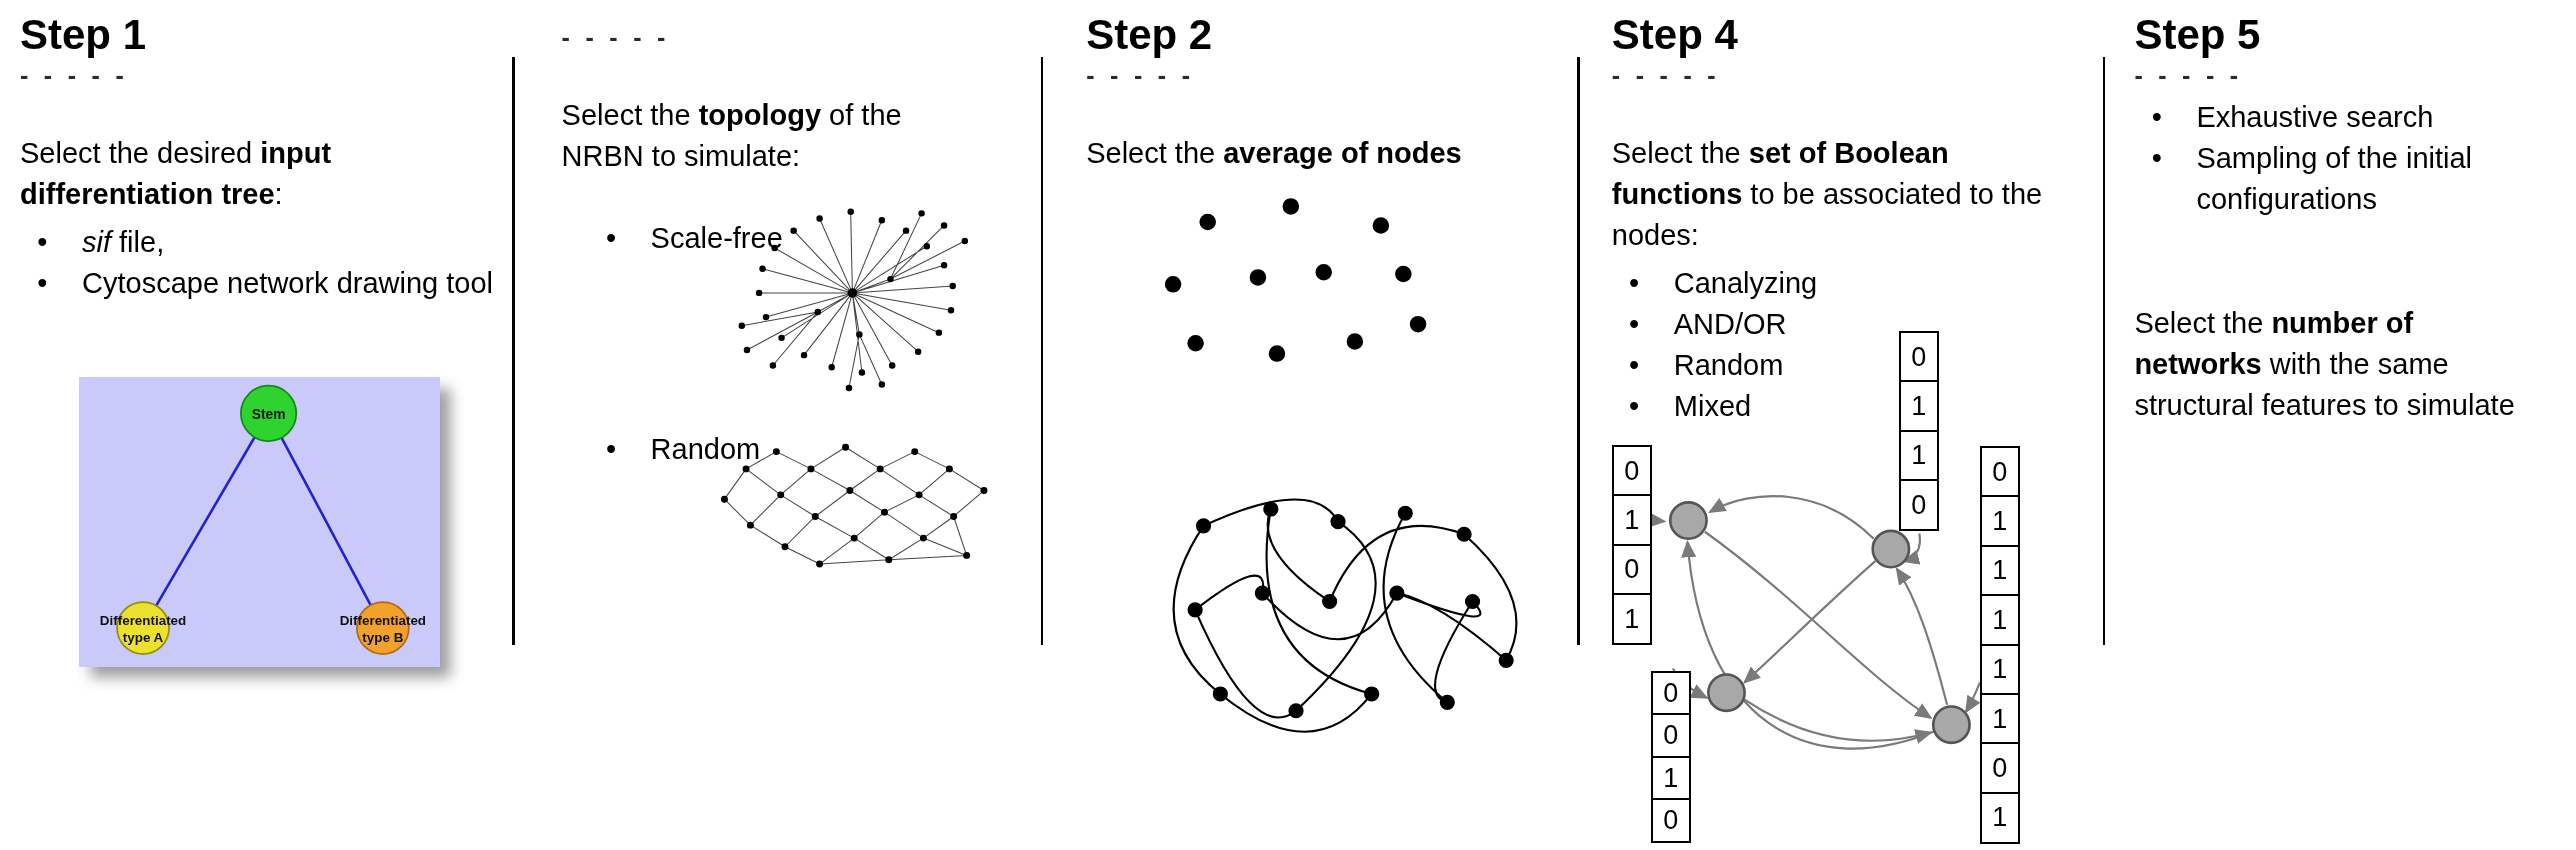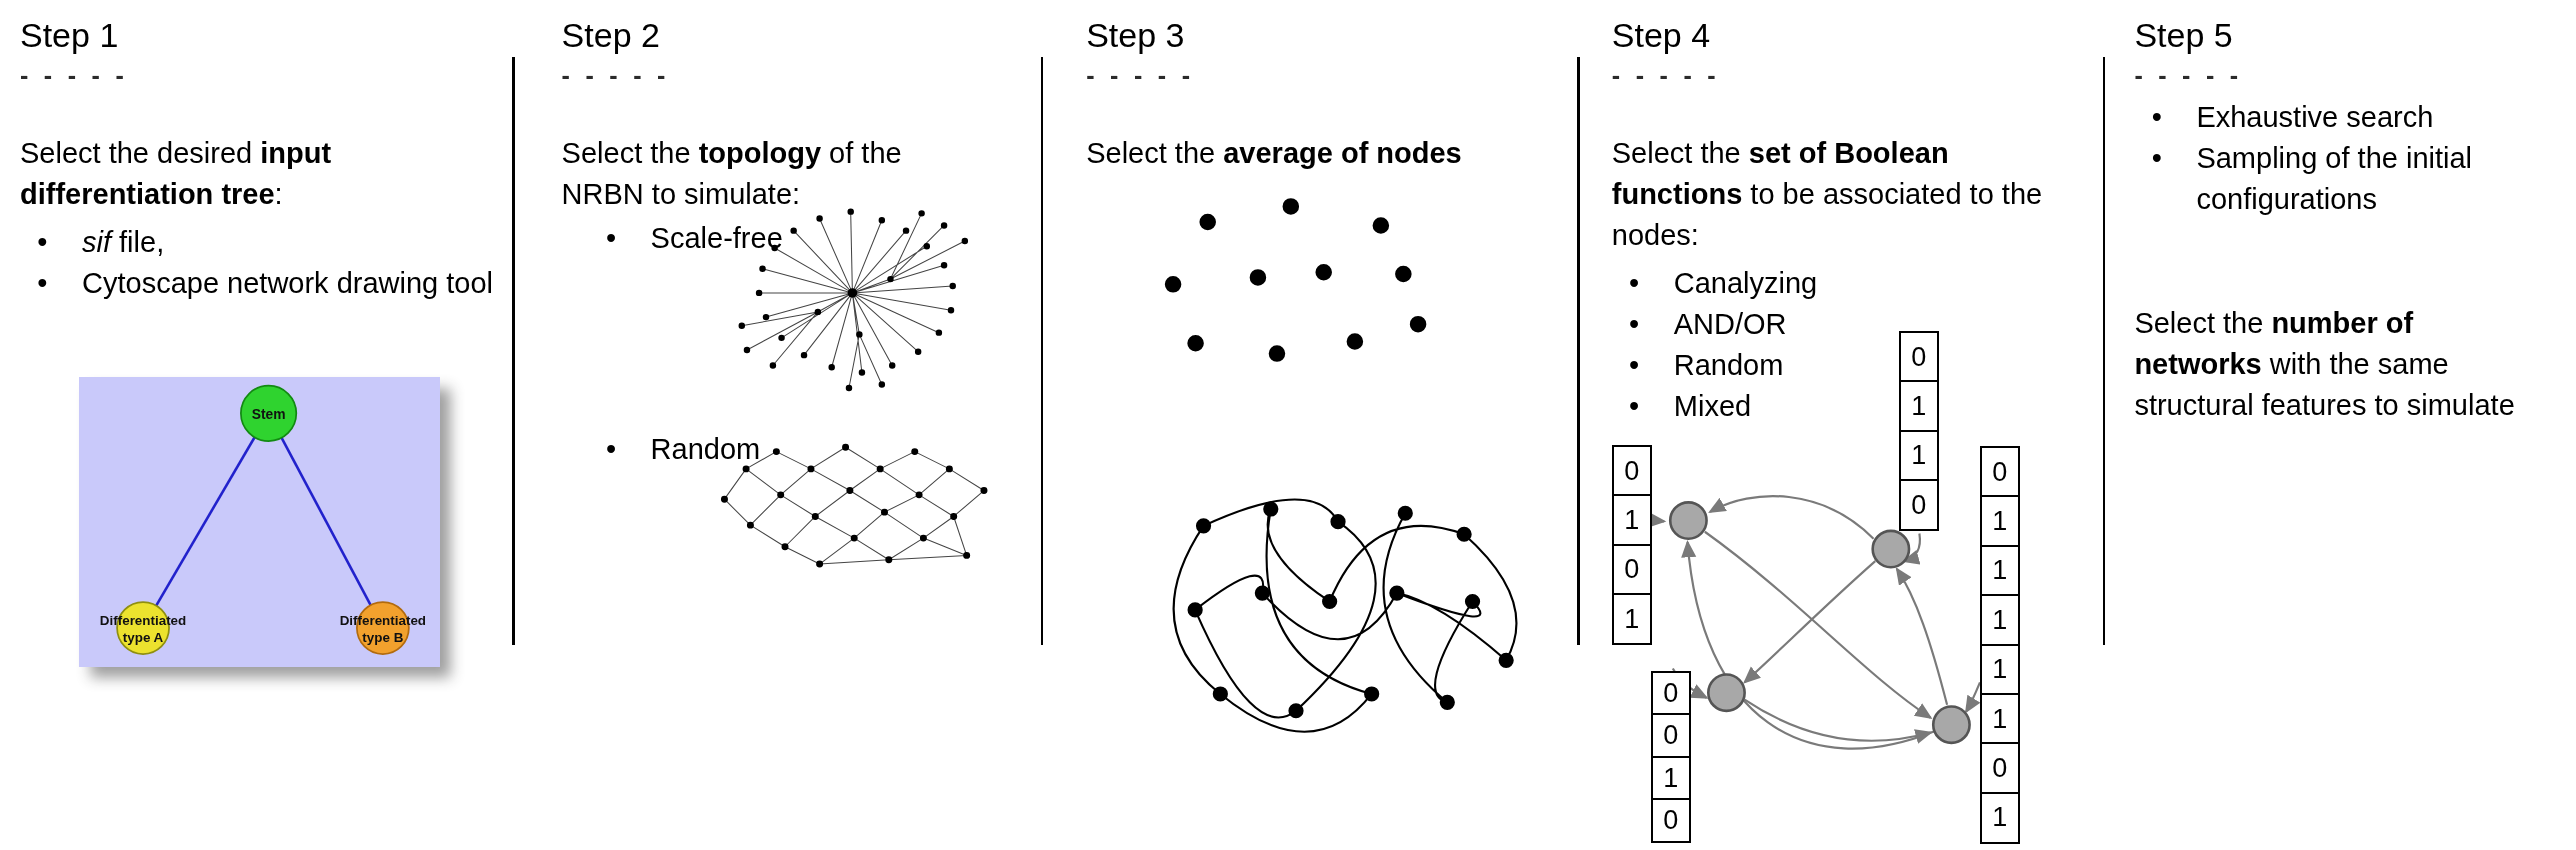--- a/index.html
+++ b/index.html
@@ -6,21 +6,21 @@
   html,body{background:#fff}
   body{width:2576px;height:851px;font-family:"Liberation Sans",sans-serif;color:#000;overflow:hidden}
   .page{position:relative;display:flex;width:2576px;height:851px}
   .col{position:relative;height:100%;flex:none}
   .c1{width:512px;padding:15.6px 8.7px 0 20px}
   .c2{width:526px;padding:15.6px 8.7px 0 47px}
   .c3{width:534px;padding:15.6px 8.7px 0 43px}
   .c4{width:523px;padding:15.6px 8.7px 0 32px}
   .c5{width:431px;padding:15.6px 5.2px 0 29px}
   .divider{width:2.6px;height:588px;background:#000;margin-top:57px;flex:none}
-  .step-title{font-size:34px;font-weight:normal;line-height:38px}
+  .step-title{font-size:42px;font-weight:bold;line-height:38px}
   .dashes{font-size:25px;font-weight:bold;letter-spacing:4.3px;color:#2b2b2b;margin-top:7px;line-height:29px}
   .intro,.line,.para{font-size:29px;line-height:41px;margin-top:43px}
   .c2 .intro{max-width:426px}
   .c4 .intro{max-width:437px}
   .c5 .para{margin-top:83px;max-width:437px}
   ul.bullets{list-style:none;margin-top:7px}
   ul.bullets li{position:relative;font-size:29px;line-height:41px;padding-left:62px}
   ul.bullets li::before{content:"\2022";position:absolute;left:17.3px}
   .it{font-style:italic}
   .opt{position:absolute;font-size:29px;line-height:41px;padding-left:62px}
@@ -72,21 +72,20 @@
         <text x="74" y="306" text-anchor="middle" font-size="15.5" font-weight="bold" fill="#111">type A</text>
         <text x="351" y="287" text-anchor="middle" font-size="15.5" font-weight="bold" fill="#111">Differentiated</text>
         <text x="351" y="306" text-anchor="middle" font-size="15.5" font-weight="bold" fill="#111">type B</text>
       </svg>
     </div>
   </section>
 
   <div class="divider"></div>
 
   <section class="col c2">
-    <h2 class="step-title">Step 2</h2>
     <div class="dashes">- - - - -</div>
     <p class="intro"><span>Select the </span><b>topology</b><span> of the NRBN to simulate:</span></p>
 
     <div class="opt opt-scalefree"><span>Scale-free</span></div>
     <div class="opt opt-random"><span>Random</span></div>
 
     <svg class="sf-svg" width="268" height="199" viewBox="0 0 310 230">
       <path stroke="#444" stroke-width="1.2" fill="none" d="M152,112L150,18M152,112L186,28M152,112L214,40M152,112L238,58M152,112L258,80M152,112L268,104M152,112L266,132M152,112L252,158M152,112L228,180M152,112L198,196M152,112L163,204M152,112L128,198M152,112L96,184M152,112L70,164M152,112L52,140M152,112L44,112M152,112L48,84M152,112L62,60M152,112L84,40M152,112L114,26M152,112L196,96M196,96L232,20M196,96L258,34M196,96L282,52M152,112L112,134M112,134L24,150M112,134L30,178M112,134L60,196M152,112L160,160M160,160L148,222M160,160L186,218"></path>
       <path stroke="#000" stroke-width="7.4" stroke-linecap="round" fill="none" d="M150,18h.1M186,28h.1M214,40h.1M238,58h.1M258,80h.1M268,104h.1M266,132h.1M252,158h.1M228,180h.1M198,196h.1M163,204h.1M128,198h.1M96,184h.1M70,164h.1M52,140h.1M44,112h.1M48,84h.1M62,60h.1M84,40h.1M114,26h.1M232,20h.1M258,34h.1M282,52h.1M24,150h.1M30,178h.1M60,196h.1M148,222h.1M186,218h.1M196,96h.1M112,134h.1M160,160h.1"></path>
       <circle cx="152" cy="112" r="5.5" fill="#000"></circle>
@@ -94,21 +93,21 @@
 
     <svg class="rnd-svg" width="303" height="173" viewBox="0 0 350 200">
       <path stroke="#444" stroke-width="1.2" fill="none" d="M20,95L45,60M20,95L50,125M45,60L80,40M45,60L85,90M50,125L85,90M50,125L90,150M80,40L120,60M85,90L120,60M85,90L125,115M90,150L125,115M90,150L130,170M120,60L160,35M120,60L165,85M125,115L165,85M125,115L170,140M130,170L170,140M130,170L210,165M160,35L200,60M165,85L200,60M165,85L205,110M170,140L205,110M170,140L210,165M200,60L240,40M200,60L245,90M205,110L245,90M205,110L250,140M210,165L250,140M240,40L280,60M245,90L280,60M245,90L285,115M250,140L285,115M250,140L300,160M280,60L320,85M285,115L320,85M285,115L300,160M300,160L210,165"></path>
       <path stroke="#000" stroke-width="8" stroke-linecap="round" fill="none" d="M20,95h.1M45,60h.1M50,125h.1M80,40h.1M85,90h.1M90,150h.1M120,60h.1M125,115h.1M130,170h.1M160,35h.1M165,85h.1M170,140h.1M200,60h.1M205,110h.1M210,165h.1M240,40h.1M245,90h.1M250,140h.1M280,60h.1M285,115h.1M300,160h.1M320,85h.1"></path>
     </svg>
   </section>
 
   <div class="divider"></div>
 
   <section class="col c3">
-    <h2 class="step-title">Step 3</h2>
+    <h2 class="step-title">Step 2</h2>
     <div class="dashes">- - - - -</div>
     <p class="intro"><span>Select the </span><b>average of nodes</b></p>
 
     <svg class="dots-svg" width="290" height="208" viewBox="0 0 335 240">
       <path stroke="#000" stroke-width="19" stroke-linecap="round" fill="none" d="M62,38h.1M158,20h.1M262,42h.1M22,110h.1M120,102h.1M196,96h.1M288,98h.1M48,178h.1M142,190h.1M232,176h.1M305,156h.1"></path>
     </svg>
 
 
     <svg class="tangle-svg" width="437" height="290" viewBox="-15 -10 515 345">
       <path stroke="#000" stroke-width="2.5" fill="none" d="M70,60Q-10,180 90,260M70,60Q200,0 230,55M150,40Q120,220 270,260M230,55Q340,130 180,280M310,45Q240,170 360,270M380,70Q470,150 430,220M380,70Q270,30 220,150M60,160Q150,90 140,140M60,160Q130,320 180,280M140,140Q240,250 300,140M220,150Q130,90 150,40M300,140Q430,190 390,150M90,260Q200,350 270,260M430,220Q350,150 300,140M390,150Q320,260 360,270"></path>

